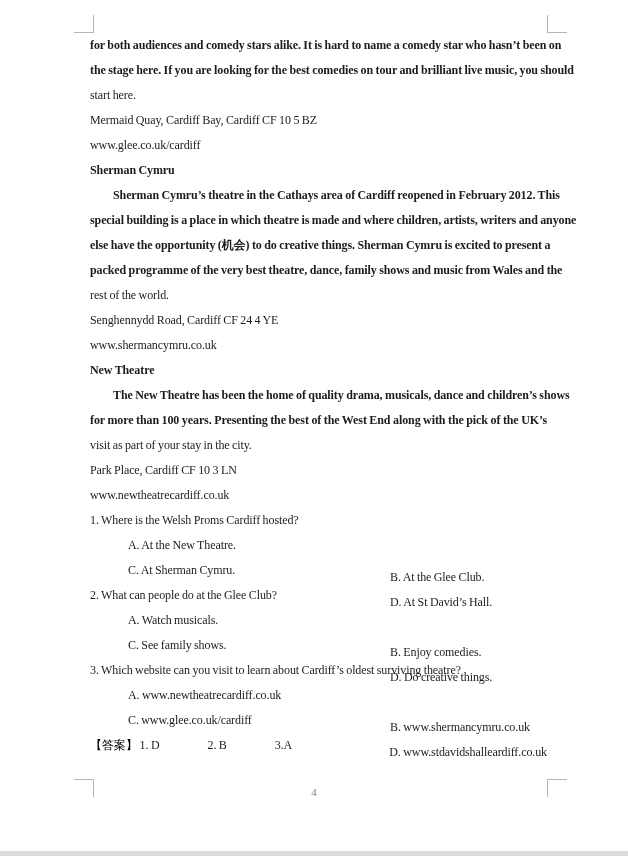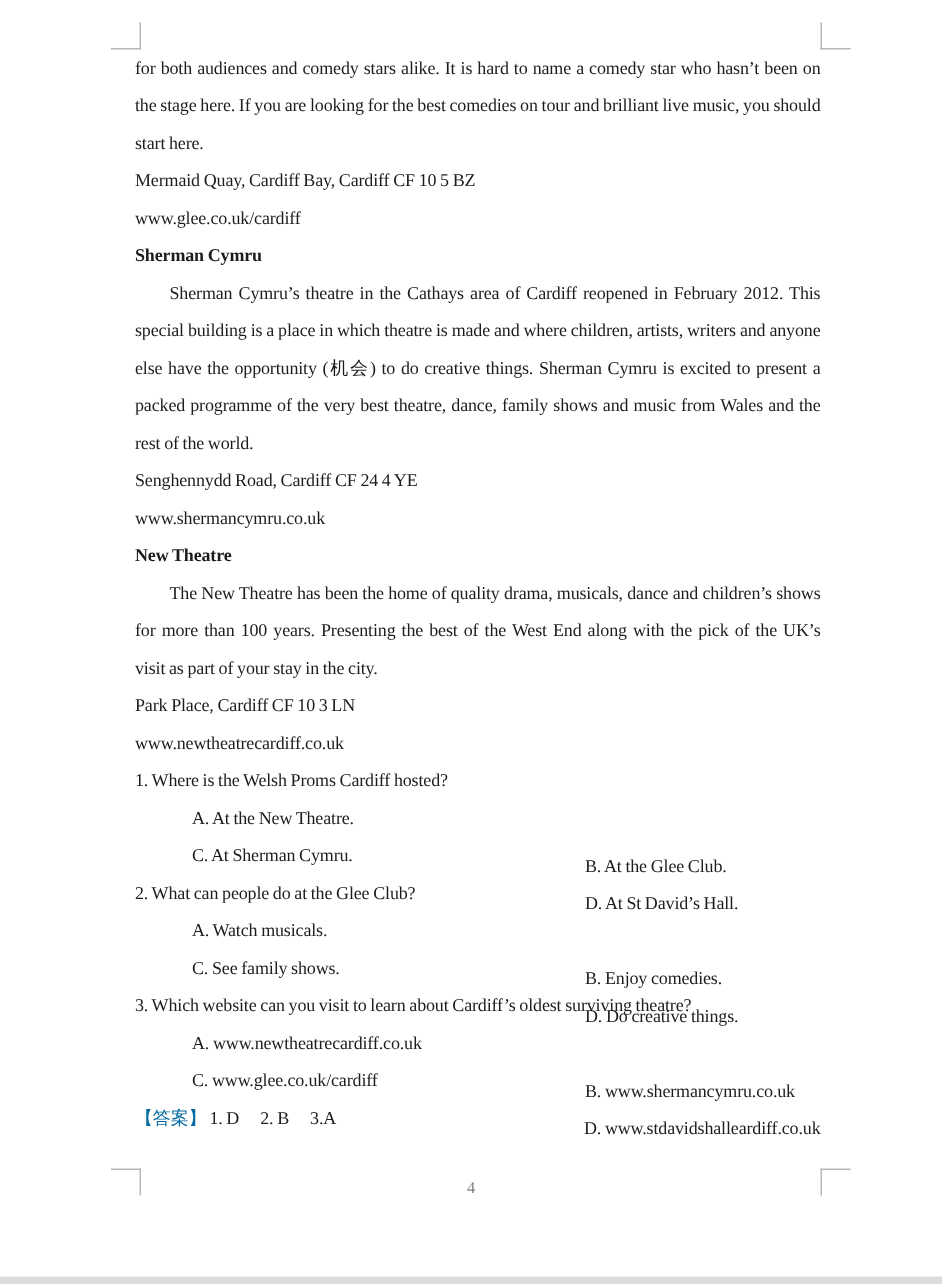--- a/index.html
+++ b/index.html
@@ -42,29 +42,30 @@
     letter-spacing: -0.1px;
     word-spacing: -0.4px;
   }
   .ln {
     height: 25px;
     white-space: nowrap;
   }
   .fill {
     text-align: justify;
     text-align-last: justify;
+    font-weight: bold;
   }
   .ind { text-indent: 23px; }
   .b   { font-weight: bold; }
 
   .opts { display: flex; }
   .opts .o1 { width: 262px; margin-left: 38px; }
   .opts .o2 { flex: 1; margin-top: 32px; }
 
-  .answer-line .ans { margin-left: 14px; }
+  .answer-line .ans { margin-left: 48px; }
   .answer-line .ans.a0 { margin-left: 2px; margin-top: 36px; }
 
   .pagenum {
     position: absolute;
     top: 785px;
     left: 0;
     width: 100%;
     text-align: center;
     font-size: 11px;
     line-height: 15px;
@@ -137,21 +138,21 @@
     <div class="ln opts">
       <span class="o1">A. www.newtheatrecardiff.co.uk</span>
       <span class="o2">B. www.shermancymru.co.uk</span>
     </div>
     <div class="ln opts">
       <span class="o1">C. www.glee.co.uk/cardiff</span>
       <span class="o2">D. www.stdavidshalleardiff.co.uk</span>
     </div>
 
     <div class="ln answer-line">
-      <span style="color: #0369a1;">【答案】</span><span class="ans a0">1. D</span><span class="ans">2. B</span><span class="ans">3.A</span>
+      <span style="color: #000000;">【答案】</span><span class="ans a0">1. D</span><span class="ans">2. B</span><span class="ans">3.A</span>
     </div>
 
   </div>
 
   <div class="pagenum">4</div>
   <div class="bottom-strip"></div>
 
 </div>
 
 </body></html>

